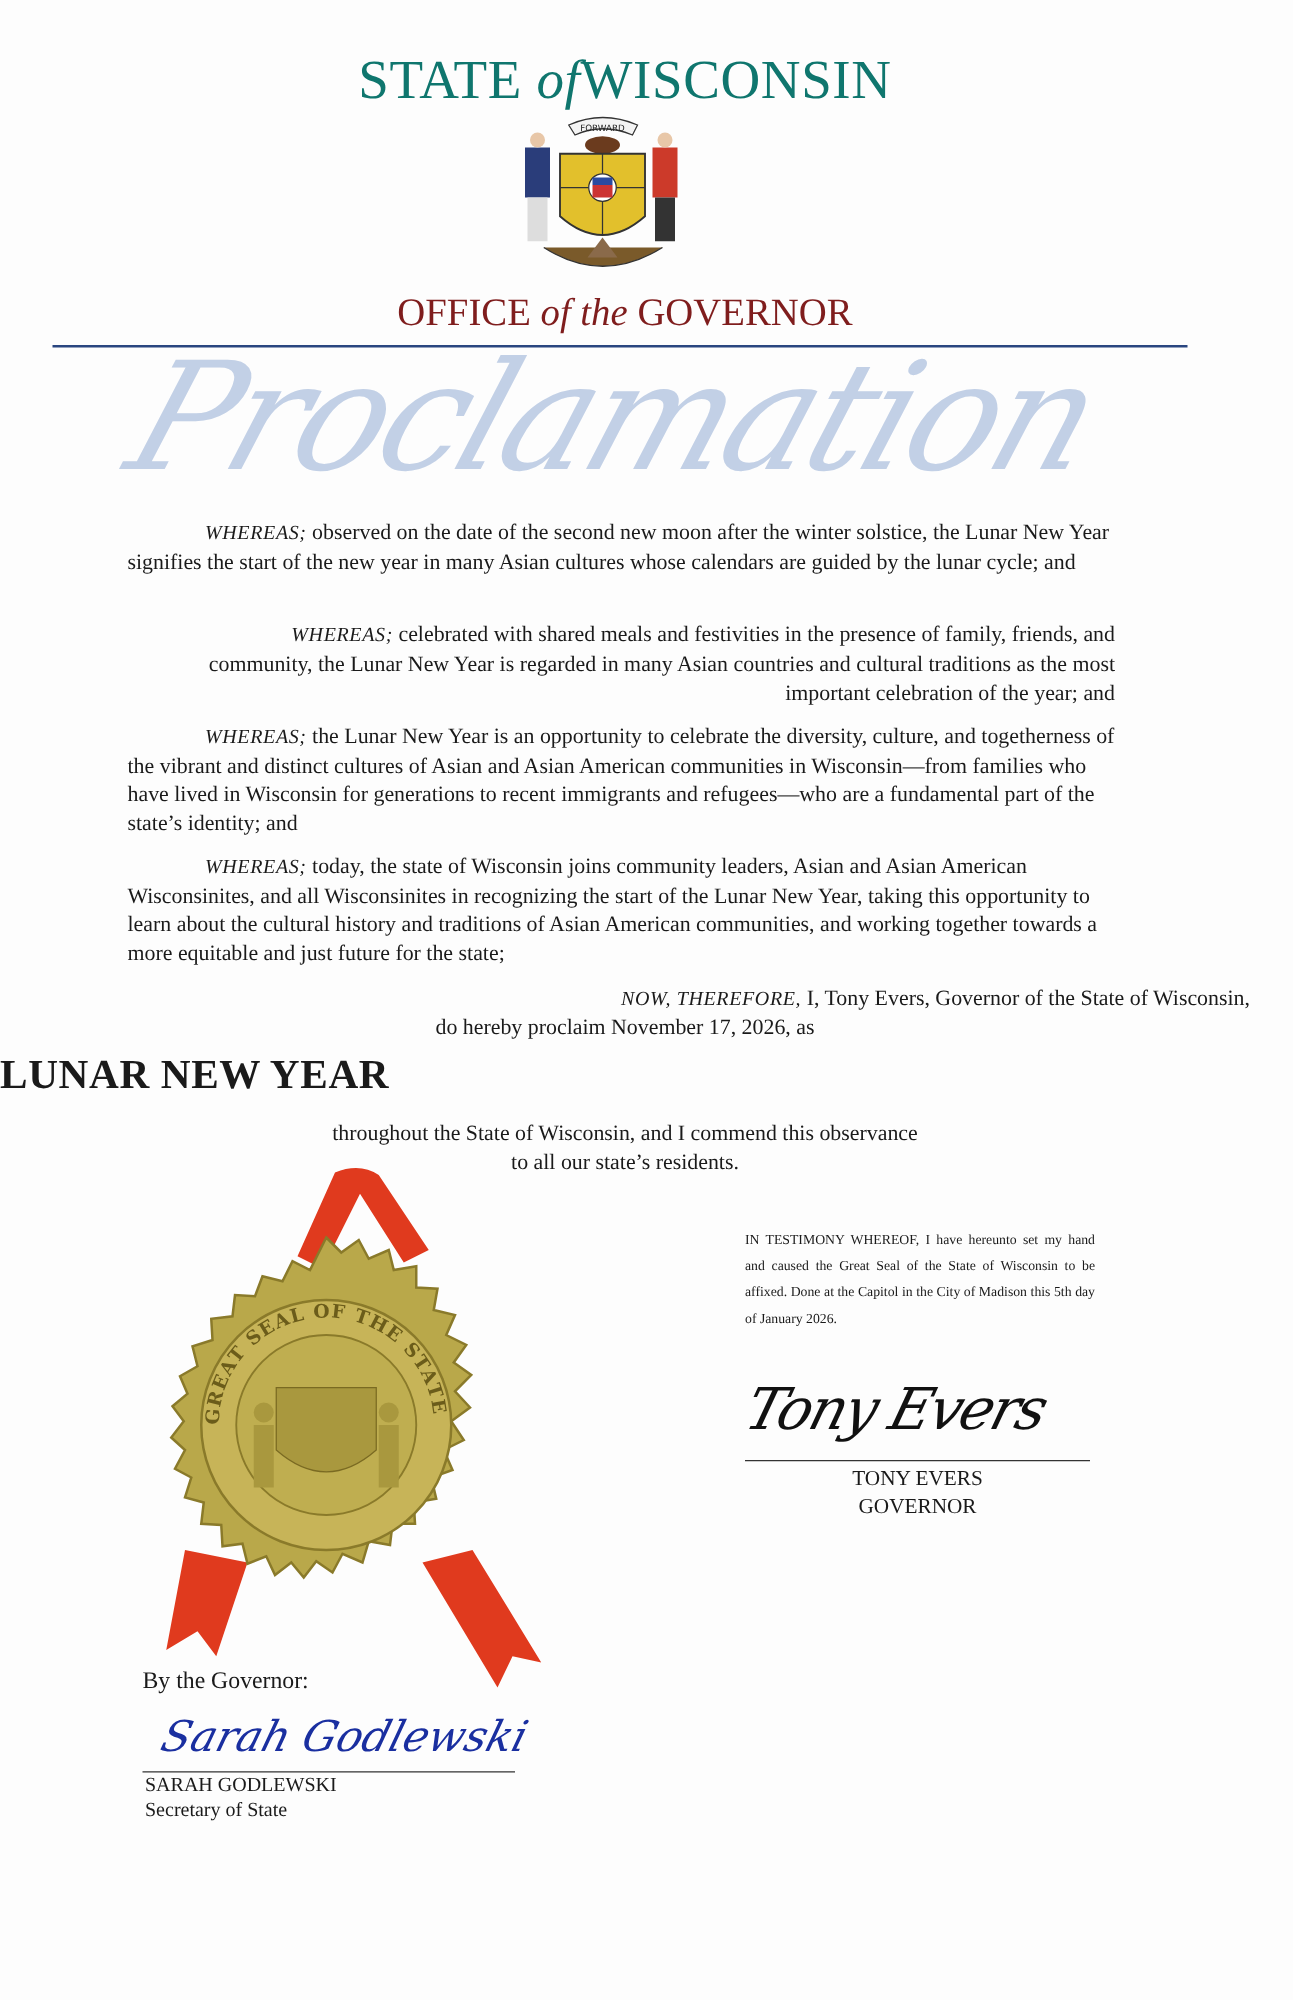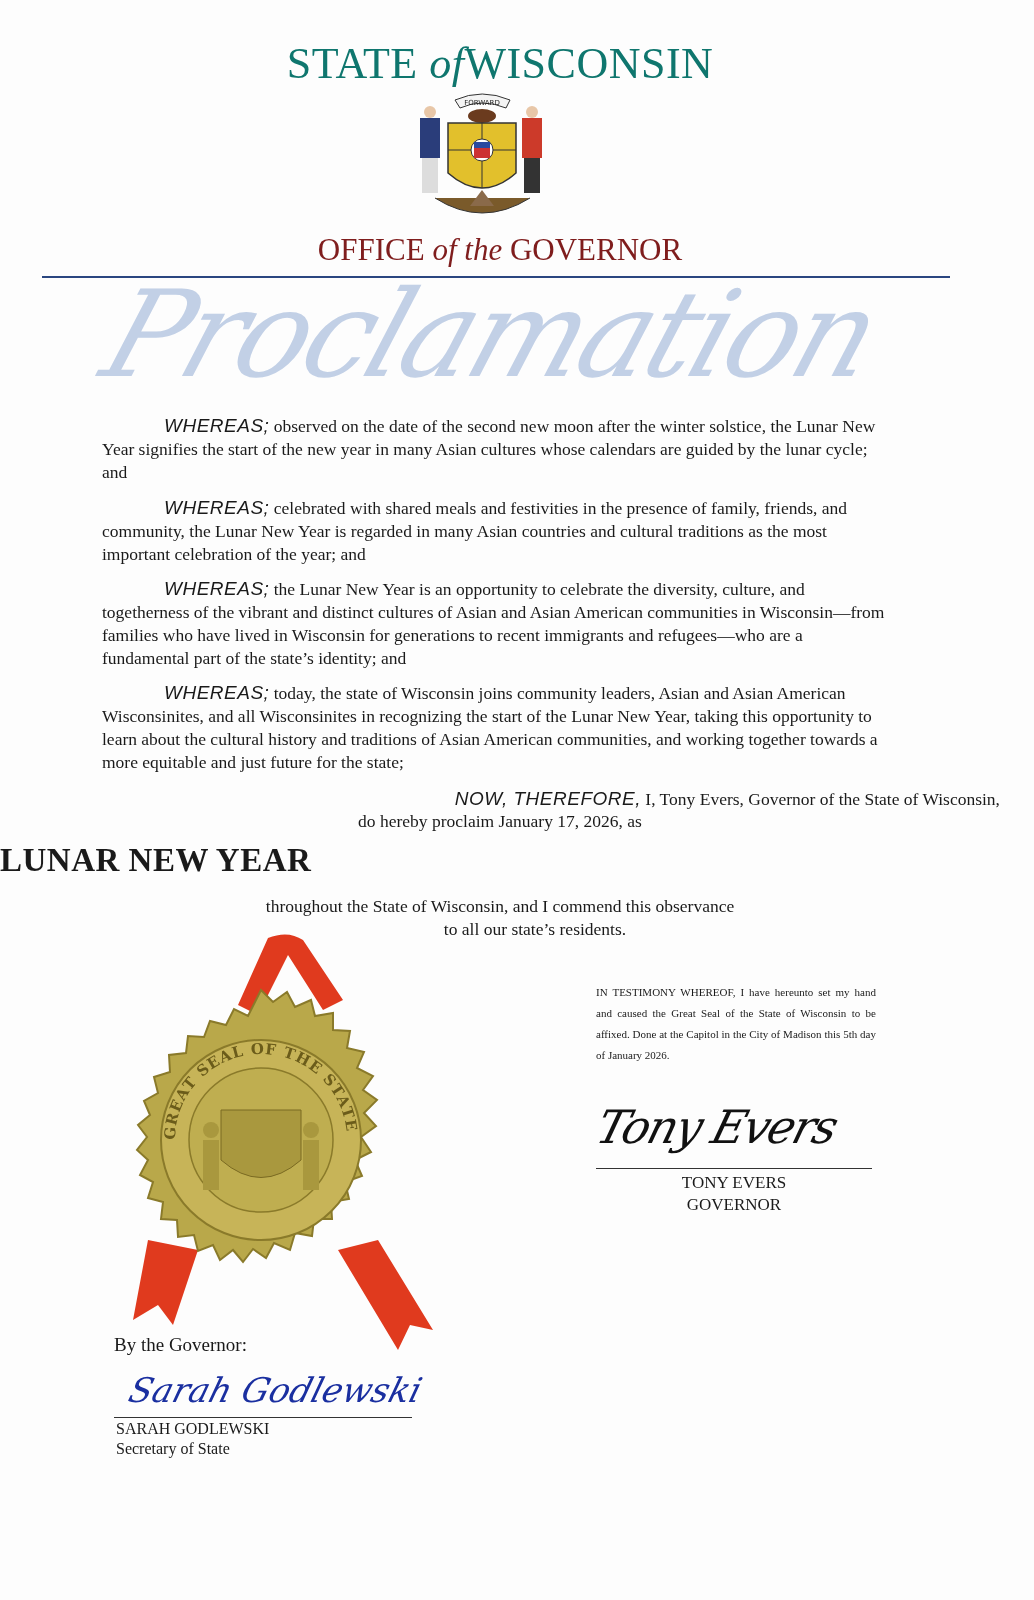--- a/index.html
+++ b/index.html
@@ -9,21 +9,21 @@
   .state-title { left:0; width:1000px; top:38px; text-align:center; font-size:44px; color:#0f766e; letter-spacing:0.5px; }
   .state-title i { font-style:italic; }
   .seal-top { left:410px; top:88px; width:145px; height:140px; }
   .office-title { left:0; width:1000px; top:232px; text-align:center; font-size:31px; color:#7f1d1d; }
   .office-title i { font-style:italic; }
   .rule { left:42px; top:276px; width:908px; height:1.5px; background:#2a4680; }
   .procl { left:110px; top:270px; width:780px; height:130px; font-family:"DejaVu Serif",serif; font-style:italic;
            font-size:120px; color:#c2d0e6; letter-spacing:-4px; line-height:130px; transform:skewX(-18deg); white-space:nowrap; }
   .para { left:102px; width:790px; font-size:17.5px; line-height:23px; }
   .para .ind { display:inline-block; width:62px; }
-  .wh { font-style:italic; font-family:Liberation Sans, sans-serif; font-size:19px; letter-spacing:0.5px; }
+  .wh { font-style:italic; font-family:Liberation Serif, serif; font-size:16px; letter-spacing:0.5px; }
   .center { left:0; width:1000px; text-align:center; font-size:17.5px; line-height:23px; }
   .lny { left:0; width:1000px; top:842px; text-align:left; font-size:33px; font-weight:bold; letter-spacing:0.5px; }
   .testimony { left:596px; top:982px; width:280px; font-size:11px; line-height:21px; text-align:justify; }
   .sigline-r { left:596px; top:1168px; width:276px; height:1px; background:#333; }
   .gov-name { left:596px; top:1172px; width:276px; text-align:center; font-size:17px; line-height:22px; }
   .sig-r { left:598px; top:1100px; font-family:"DejaVu Serif",serif; font-style:italic; font-size:46px; color:#111; transform:skewX(-15deg); letter-spacing:-2px; }
   .bytg { left:114px; top:1334px; font-size:19px; }
   .sigline-l { left:114px; top:1417px; width:298px; height:1px; background:#333; }
   .sec-name { left:116px; top:1419px; font-size:16px; line-height:20px; }
   .sig-l { left:130px; top:1370px; font-family:"DejaVu Serif",serif; font-style:italic; font-size:34px; color:#1a2fa0; transform:skewX(-15deg); }
@@ -59,39 +59,39 @@
 <div class="abs office-title">
   <span>OFFICE </span><i>of the</i><span> GOVERNOR</span>
 </div>
 <div class="abs rule"></div>
 
 <div class="abs procl">Proclamation</div>
 
 <div class="abs para" style="top:414px;">
   <span class="ind"></span><span class="wh">WHEREAS;</span><span> observed on the date of the second new moon after the winter solstice, the Lunar New Year signifies the start of the new year in many Asian cultures whose calendars are guided by the lunar cycle; and</span>
 </div>
-<div class="abs para" style="top:496px;">
+<div class="abs para" style="top:496px;text-align:right;">
   <span class="ind"></span><span class="wh">WHEREAS;</span><span> celebrated with shared meals and festivities in the presence of family, friends, and community, the Lunar New Year is regarded in many Asian countries and cultural traditions as the most important celebration of the year; and</span>
 </div>
 <div class="abs para" style="top:577px;">
   <span class="ind"></span><span class="wh">WHEREAS;</span><span> the Lunar New Year is an opportunity to celebrate the diversity, culture, and togetherness of the vibrant and distinct cultures of Asian and Asian American communities in Wisconsin—from families who have lived in Wisconsin for generations to recent immigrants and refugees—who are a fundamental part of the state’s identity; and</span>
 </div>
 <div class="abs para" style="top:681px;">
   <span class="ind"></span><span class="wh">WHEREAS;</span><span> today, the state of Wisconsin joins community leaders, Asian and Asian American Wisconsinites, and all Wisconsinites in recognizing the start of the Lunar New Year, taking this opportunity to learn about the cultural history and traditions of Asian American communities, and working together towards a more equitable and just future for the state;</span>
 </div>
 
 <div class="abs center" style="top:787px;text-align:right;">
   <span class="wh">NOW, THEREFORE,</span><span> I, Tony Evers, Governor of the State of Wisconsin,</span>
 </div>
-<div class="abs center" style="top:810px;">do hereby proclaim January 17, 2026, as</div>
+<div class="abs center" style="top:810px;">do hereby proclaim November 17, 2026, as</div>
 
 <div class="abs lny">LUNAR NEW YEAR</div>
 
 <div class="abs center" style="top:895px;">throughout the State of Wisconsin, and I commend this observance</div>
-<div class="abs center" style="top:918px;padding-left:35px;">to all our state’s residents.</div>
+<div class="abs center" style="top:918px;">to all our state’s residents.</div>
 
 <svg class="abs gold-seal" viewBox="0 0 315 430">
   <path d="M150 8 Q170 0 185 10 L225 70 L205 80 L170 25 L140 85 L120 75 Z" fill="#e03a1e"></path>
   <path d="M30 310 L15 390 L40 375 L55 395 L80 320 Z" fill="#e03a1e"></path>
   <path d="M220 320 L280 420 L292 395 L315 400 L260 310 Z" fill="#e03a1e"></path>
   <g transform="translate(143,210)">
     <polygon points="0,-150 12,-138 26,-148 34,-133 50,-140 54,-124 72,-127 72,-110 89,-109 86,-92 103,-88 96,-72 112,-64 102,-50 116,-40 103,-27 115,-14 100,-3 110,12 94,20 101,36 84,42 88,59 70,62 71,79 53,79 51,96 34,93 29,110 13,103 5,118 -8,109 -18,122 -28,110 -41,120 -48,105 -63,111 -67,95 -83,97 -84,80 -100,79 -98,62 -113,58 -108,42 -121,35 -113,20 -124,10 -114,-3 -123,-15 -111,-25 -117,-39 -103,-47 -107,-63 -91,-68 -92,-85 -75,-87 -73,-104 -57,-103 -51,-119 -35,-115 -27,-131 -13,-124" fill="#b9a84a" stroke="#8a7a2a" stroke-width="2"></polygon>
     <circle r="100" fill="#c7b458" stroke="#8a7a2a" stroke-width="2"></circle>
     <circle r="72" fill="#bfae50" stroke="#8a7a2a" stroke-width="1.5"></circle>
     <path d="M-40 -30 L40 -30 L40 20 Q0 55 -40 20 Z" fill="#a9983e" stroke="#7a6a22"></path>

